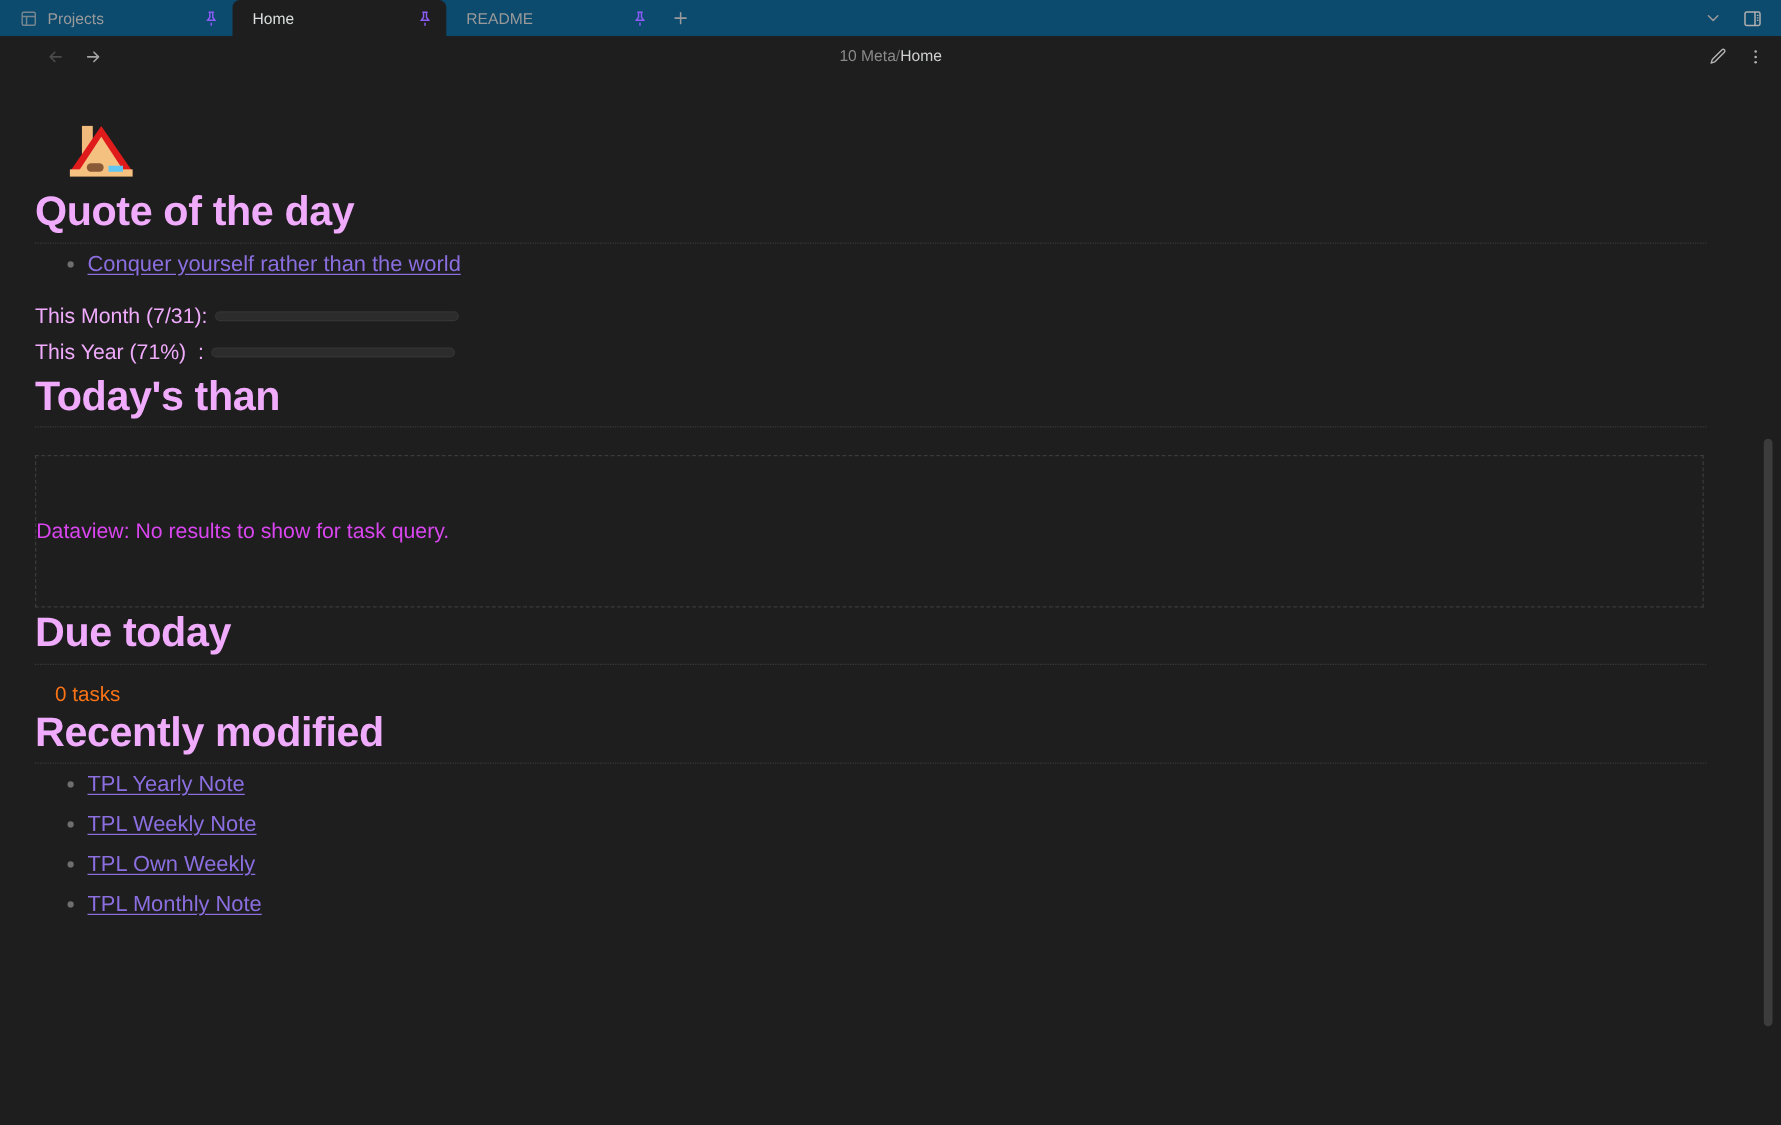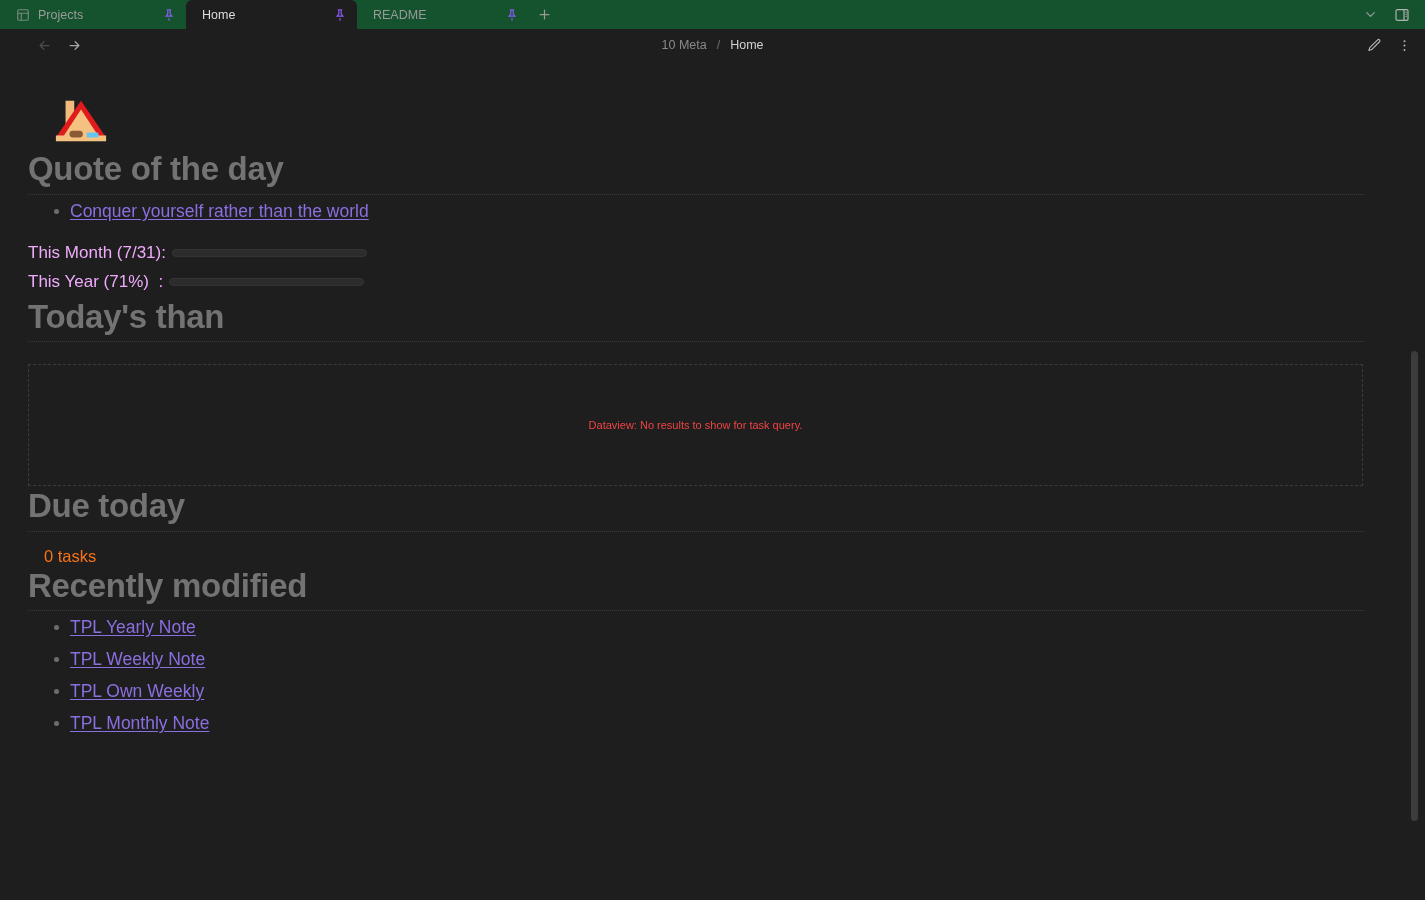--- a/index.html
+++ b/index.html
@@ -6,21 +6,21 @@
   html, body {
     width: 1425px; height: 900px;
     background: #1e1e1e;
     font-family: "Liberation Sans", sans-serif;
     overflow: hidden;
   }
 
   
   .tabbar {
     height: 29px;
-    background: #14532d;
+    background: #0c4a6e;
     display: flex;
     align-items: flex-end;
     position: relative;
     border-bottom: 0;
   }
   .tab {
     height: 29px;
     display: flex;
     align-items: center;
     padding: 0 10px 0 16px;
@@ -66,21 +66,21 @@
     align-items: center;
     padding: 0 10px 0 34px;
     position: relative;
   }
   .nav-arrows { display: flex; align-items: center; gap: 10px; }
   .nav-btn { width: 20px; height: 20px; display: flex; align-items: center; justify-content: center; cursor: pointer; }
   .nav-btn.disabled { opacity: .42; }
   .breadcrumb {
     position: absolute; left: 0; right: 0;
     display: flex; justify-content: center; align-items: center;
-    gap: 10px; font-size: 12.5px; pointer-events: none;
+    gap: 0; font-size: 12.5px; pointer-events: none;
   }
   .crumb-parent { color: #8a8a8a; }
   .crumb-sep { color: #6e6e6e; }
   .crumb-current { color: #cfd0d1; }
   .header-right { margin-left: auto; display: flex; align-items: center; gap: 8px; z-index:2; }
   .hdr-btn { width: 22px; height: 22px; display: flex; align-items: center; justify-content: center; color: #b4b4b4; cursor: pointer; }
 
   
   .content {
     position: relative;
@@ -89,21 +89,21 @@
     overflow: hidden;
     padding: 0;
   }
   .doc {
     padding: 20px 30px 0 28px;
     max-width: 1395px;
   }
   .banner-emoji { margin: 12px 0 0 22px; width: 62px; height: 56px; display:block; }
 
   h1.md {
-    color: #737373;
+    color: #f0abfc;
     font-size: 33px;
     font-weight: 700;
     letter-spacing: -0.3px;
     padding-bottom: 5px;
     margin: 0;
     border-bottom: 1px dotted #3a3a3a;
     line-height: 1.2;
   }
   .h-qotd { margin-top: 46px; }
   .h-focus { margin-top: 30px; }
@@ -154,23 +154,23 @@
     height: 100%;
     background: #8b5cf6;
     border-radius: 5px;
   }
 
   
   .dv-box {
     margin-top: 22px;
     height: 122px;
     border: 1px dashed #3b3b3b;
-    display: flex; align-items: center; justify-content: center;
-    color: #ef4444;
-    font-size: 11px;
+    display: flex; align-items: center; 
+    color: #d946ef;
+    font-size: 17px;
     margin-right: 2px;
   }
   .zero-tasks {
     margin-top: 15px;
     padding-left: 16px;
     color: #f97316;
     font-size: 16.5px;
   }
 
   

